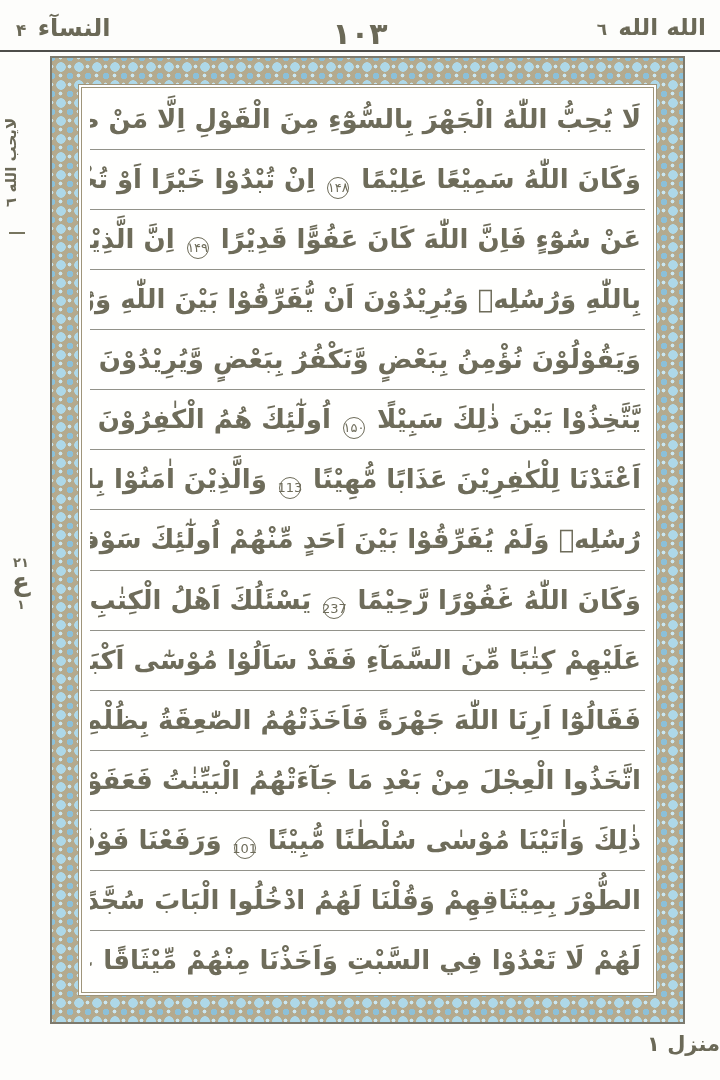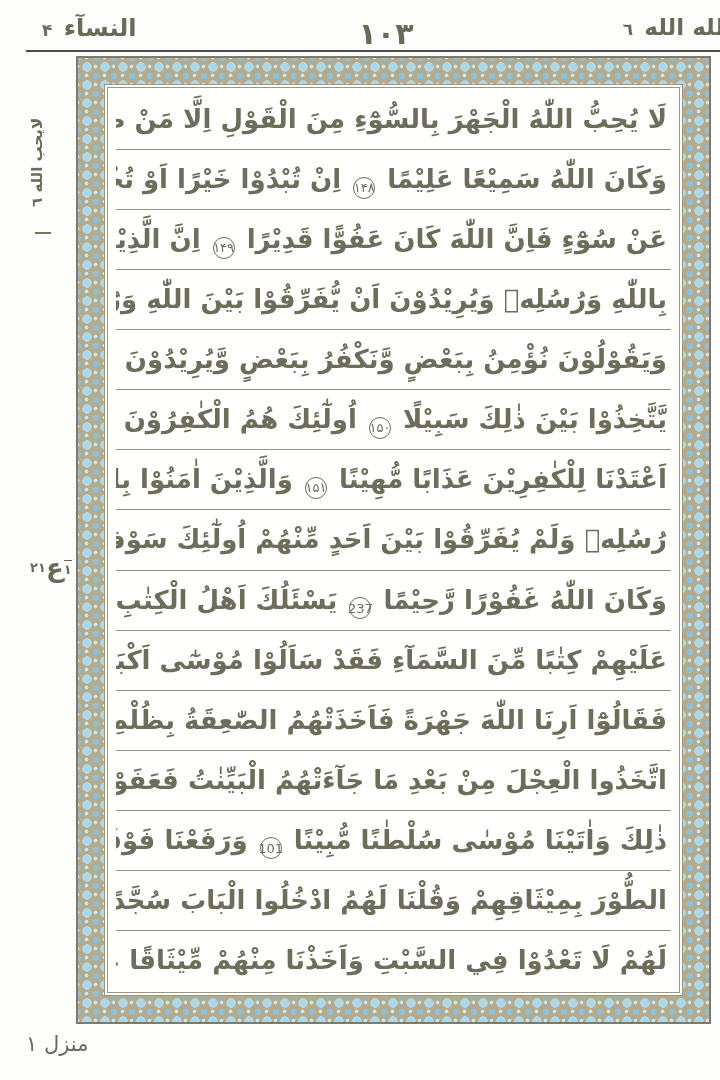--- a/index.html
+++ b/index.html
@@ -13,21 +13,21 @@
     --page-bg:#fdfdfb;
   }
   html,body{margin:0;padding:0;}
   body{
     width:720px;height:1080px;
     background:var(--page-bg);
     font-family:"DejaVu Sans",sans-serif;
     overflow:hidden;
     position:relative;
   }
-  .page{position:absolute;inset:0;margin-left:26px;}
+  .page{position:absolute;inset:0;}
 
   
   .header{position:absolute;top:6px;left:0;width:720px;height:44px;color:var(--header-ink);}
   .h-left{position:absolute;left:16px;top:8px;font-size:24px;font-weight:700;direction:rtl;}
   .h-center{position:absolute;left:0;right:0;top:10px;text-align:center;font-size:30px;font-weight:700;}
   .h-right{position:absolute;right:14px;top:8px;font-size:23px;font-weight:700;direction:rtl;}
   .h-num{font-size:17px;margin-right:3px;}
   .header-rule{position:absolute;top:50px;left:0;width:720px;height:2px;background:#4e4e4a;}
 
   
@@ -79,31 +79,31 @@
   
   .juz-annotation{
     position:absolute;left:2px;top:96px;height:132px;width:26px;
     writing-mode:vertical-rl;transform:rotate(180deg);
     font-size:15px;font-weight:700;color:var(--header-ink);
     text-align:center;direction:rtl;
   }
   .annotation-dash{position:absolute;left:9px;top:232px;width:16px;height:2px;background:#77755f;}
   .ruku{
     position:absolute;left:4px;top:556px;width:34px;
-    display:flex;flex-direction:row;align-items:center;
+    display:flex;flex-direction:column;align-items:center;
     color:var(--header-ink);line-height:1.1;
   }
   .ruku-top{font-size:13px;font-weight:700;}
   .ruku-ain{font-size:26px;font-weight:700;margin:-2px 0;}
   .ruku-bottom{font-size:13px;font-weight:700;border-top:1px solid var(--header-ink);padding-top:2px;}
 
   
   .footer{
     position:absolute;left:0;top:1032px;width:720px;
-    text-align:left;font-size:21px;font-weight:400;
+    text-align:right;font-size:21px;font-weight:700;
     color:var(--header-ink);direction:rtl;
   }
 </style>
 </head>
 <body>
 
 <div class="page">
 
   <div class="header">
     <span class="h-left"><span>النسآء</span> <span class="h-num">۴</span></span>
@@ -115,21 +115,21 @@
 
   <div class="frame">
     <div class="inner">
       <div class="text-area" id="text-area">
           <div class="line"><span>لَا يُحِبُّ اللّٰهُ الْجَهْرَ بِالسُّوْٓءِ مِنَ الْقَوْلِ اِلَّا مَنْ ظُلِمَ</span> </div>
           <div class="line"><span>وَكَانَ اللّٰهُ سَمِيْعًا عَلِيْمًا</span> <span class="verse-marker">۱۴۸</span> <span>اِنْ تُبْدُوْا خَيْرًا اَوْ تُخْفُوْهُ اَوْ تَعْفُوْا</span> </div>
           <div class="line"><span>عَنْ سُوْٓءٍ فَاِنَّ اللّٰهَ كَانَ عَفُوًّا قَدِيْرًا</span> <span class="verse-marker">۱۴۹</span> <span>اِنَّ الَّذِيْنَ يَكْفُرُوْنَ</span> </div>
           <div class="line"><span>بِاللّٰهِ وَرُسُلِهٖ وَيُرِيْدُوْنَ اَنْ يُّفَرِّقُوْا بَيْنَ اللّٰهِ وَرُسُلِهٖ</span> </div>
           <div class="line"><span>وَيَقُوْلُوْنَ نُؤْمِنُ بِبَعْضٍ وَّنَكْفُرُ بِبَعْضٍ وَّيُرِيْدُوْنَ اَنْ</span> </div>
           <div class="line"><span>يَّتَّخِذُوْا بَيْنَ ذٰلِكَ سَبِيْلًا</span> <span class="verse-marker">۱۵۰</span> <span>اُولٰٓئِكَ هُمُ الْكٰفِرُوْنَ حَقًّا وَ</span> </div>
-          <div class="line"><span>اَعْتَدْنَا لِلْكٰفِرِيْنَ عَذَابًا مُّهِيْنًا</span> <span class="verse-marker">۱۵۱</span> <span>وَالَّذِيْنَ اٰمَنُوْا بِاللّٰهِ وَ</span> </div>
+          <div class="line"><span>اَعْتَدْنَا لِلْكٰفِرِيْنَ عَذَابًا مُّهِيْنًا</span> <span class="verse-marker">113</span> <span>وَالَّذِيْنَ اٰمَنُوْا بِاللّٰهِ وَ</span> </div>
           <div class="line"><span>رُسُلِهٖ وَلَمْ يُفَرِّقُوْا بَيْنَ اَحَدٍ مِّنْهُمْ اُولٰٓئِكَ سَوْفَ يُؤْتِيْهِمْ اُجُوْرَهُمْ</span> </div>
           <div class="line"><span>وَكَانَ اللّٰهُ غَفُوْرًا رَّحِيْمًا</span> <span class="verse-marker">237</span> <span>يَسْئَلُكَ اَهْلُ الْكِتٰبِ اَنْ تُنَزِّلَ</span> </div>
           <div class="line"><span>عَلَيْهِمْ كِتٰبًا مِّنَ السَّمَآءِ فَقَدْ سَاَلُوْا مُوْسٰٓى اَكْبَرَ مِنْ ذٰلِكَ</span> </div>
           <div class="line"><span>فَقَالُوْٓا اَرِنَا اللّٰهَ جَهْرَةً فَاَخَذَتْهُمُ الصّٰعِقَةُ بِظُلْمِهِمْ ثُمَّ</span> </div>
           <div class="line"><span>اتَّخَذُوا الْعِجْلَ مِنْ بَعْدِ مَا جَآءَتْهُمُ الْبَيِّنٰتُ فَعَفَوْنَا عَنْ</span> </div>
           <div class="line"><span>ذٰلِكَ وَاٰتَيْنَا مُوْسٰى سُلْطٰنًا مُّبِيْنًا</span> <span class="verse-marker">101</span> <span>وَرَفَعْنَا فَوْقَهُمُ</span> </div>
           <div class="line"><span>الطُّوْرَ بِمِيْثَاقِهِمْ وَقُلْنَا لَهُمُ ادْخُلُوا الْبَابَ سُجَّدًا وَّقُلْنَا</span> </div>
           <div class="line"><span>لَهُمْ لَا تَعْدُوْا فِي السَّبْتِ وَاَخَذْنَا مِنْهُمْ مِّيْثَاقًا غَلِيْظًا</span>  </div>
         </div>
     </div>

